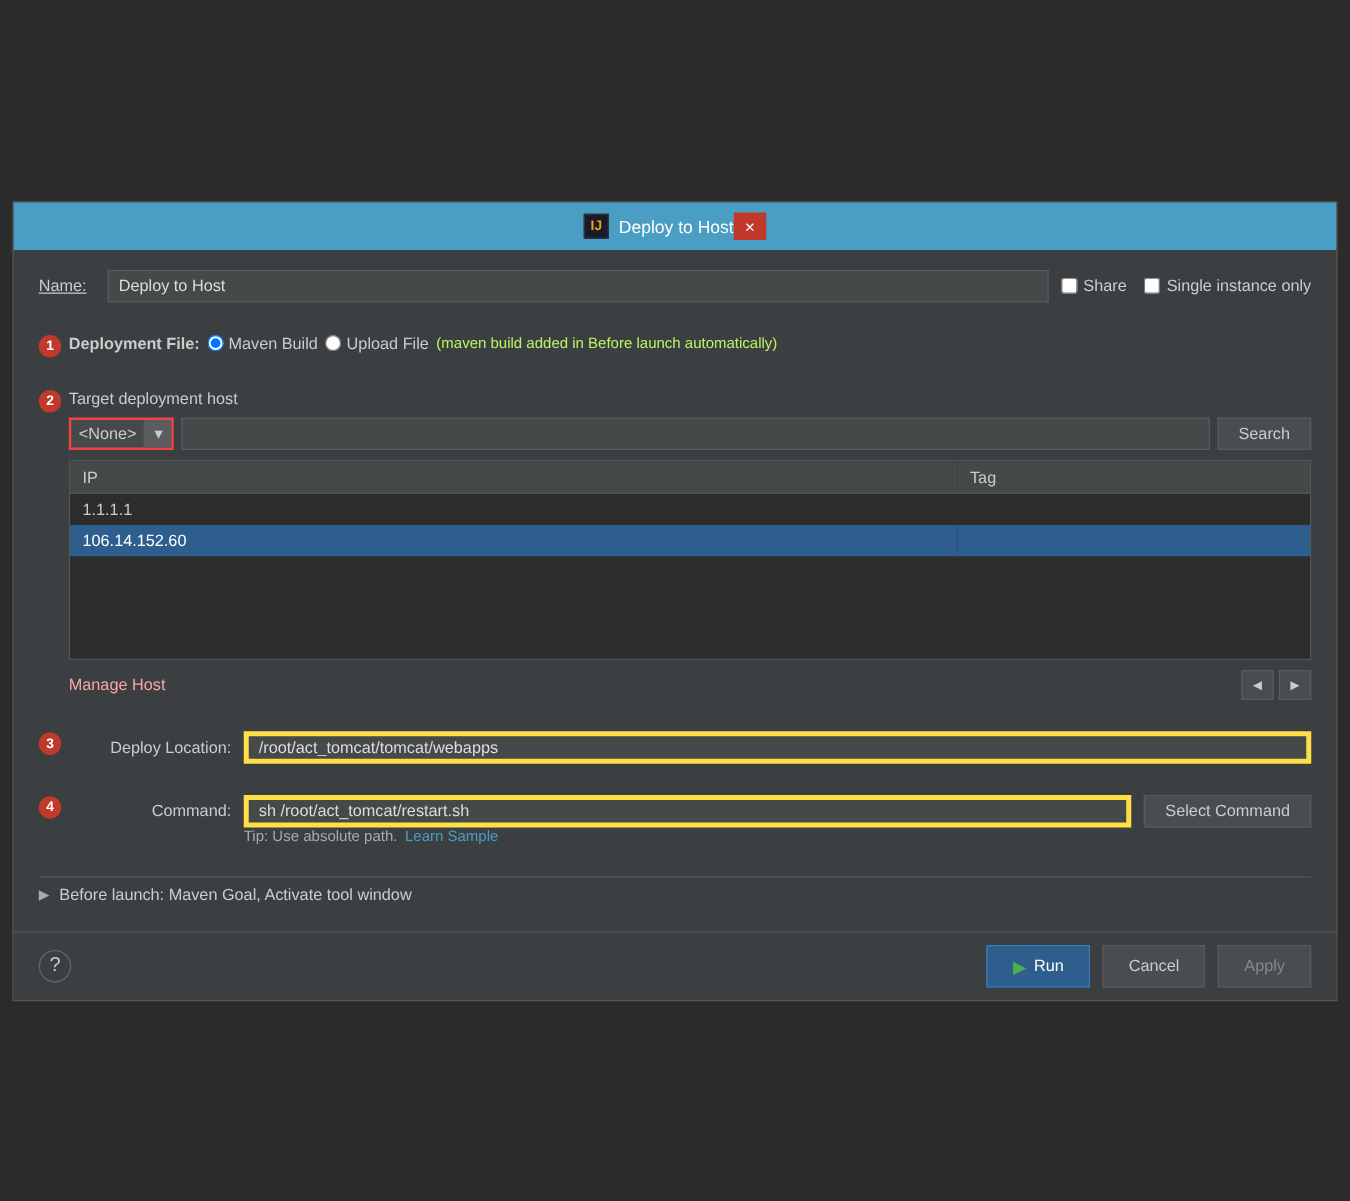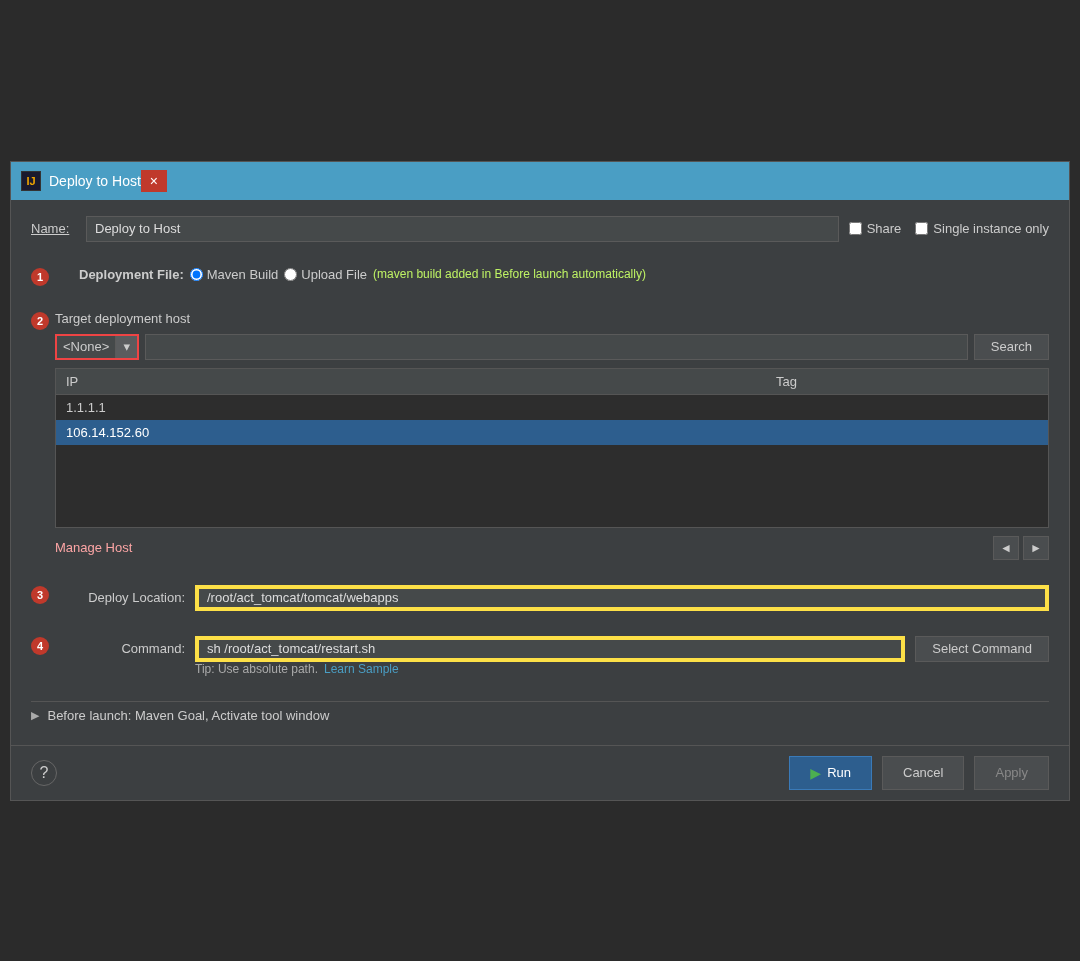--- a/index.html
+++ b/index.html
@@ -18,21 +18,21 @@
       width: 1060px;
       background: #3c3f41;
       border: 1px solid #555;
       display: flex;
       flex-direction: column;
     }
     .title-bar {
       background: #4a9ec4;
       display: flex;
       align-items: center;
-      justify-content: flex-start;
+      justify-content: center;
       padding: 6px 10px;
       height: 38px;
     }
     .title-bar-left {
       display: flex;
       align-items: center;
       gap: 8px;
     }
     .app-icon {
       width: 20px;
@@ -116,21 +116,20 @@
       font-weight: bold;
       display: flex;
       align-items: center;
       justify-content: center;
     }
     .deployment-file-row {
       display: flex;
       align-items: center;
       gap: 6px;
       color: #ccc;
-      margin-left: 24px;
     }
     .deployment-file-label {
       color: #ccc;
       font-weight: bold;
     }
     .radio-group {
       display: flex;
       align-items: center;
       gap: 4px;
     }

